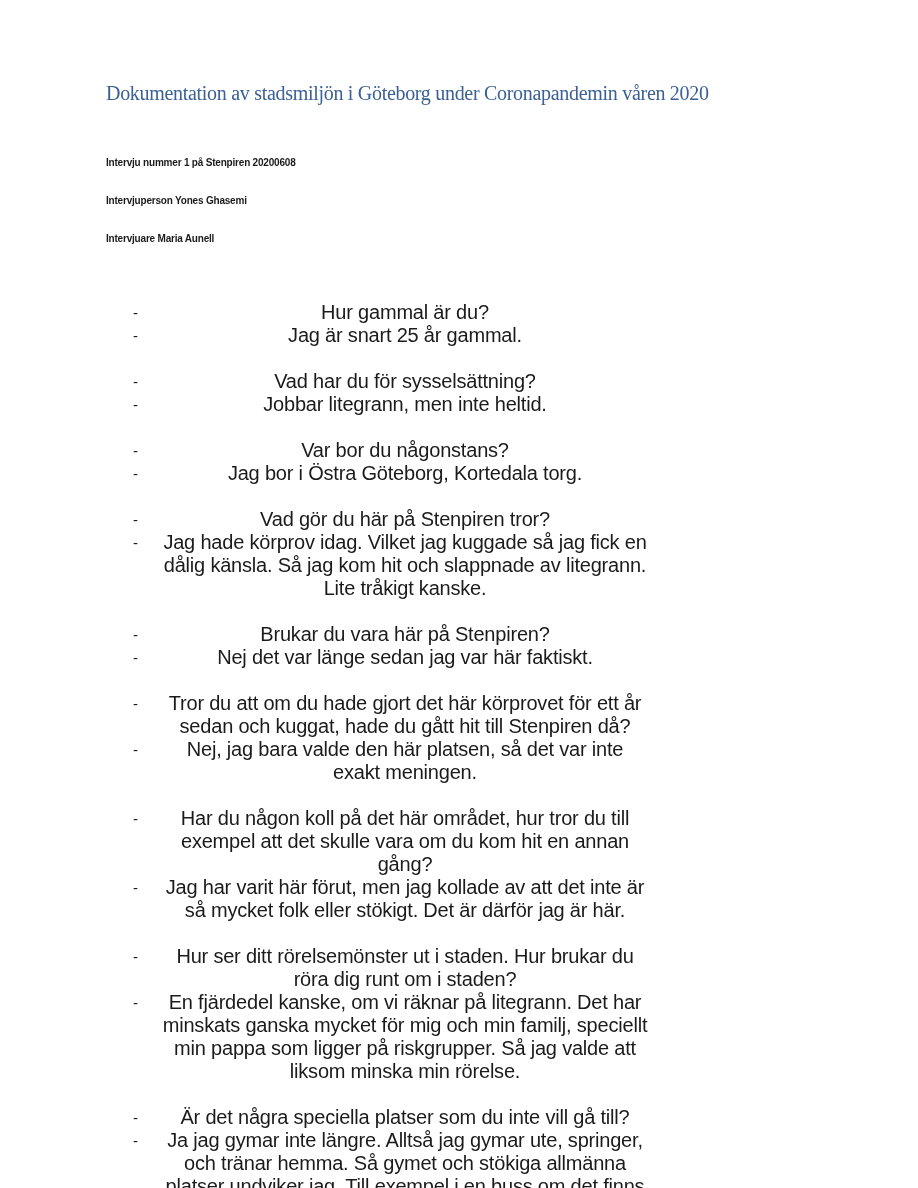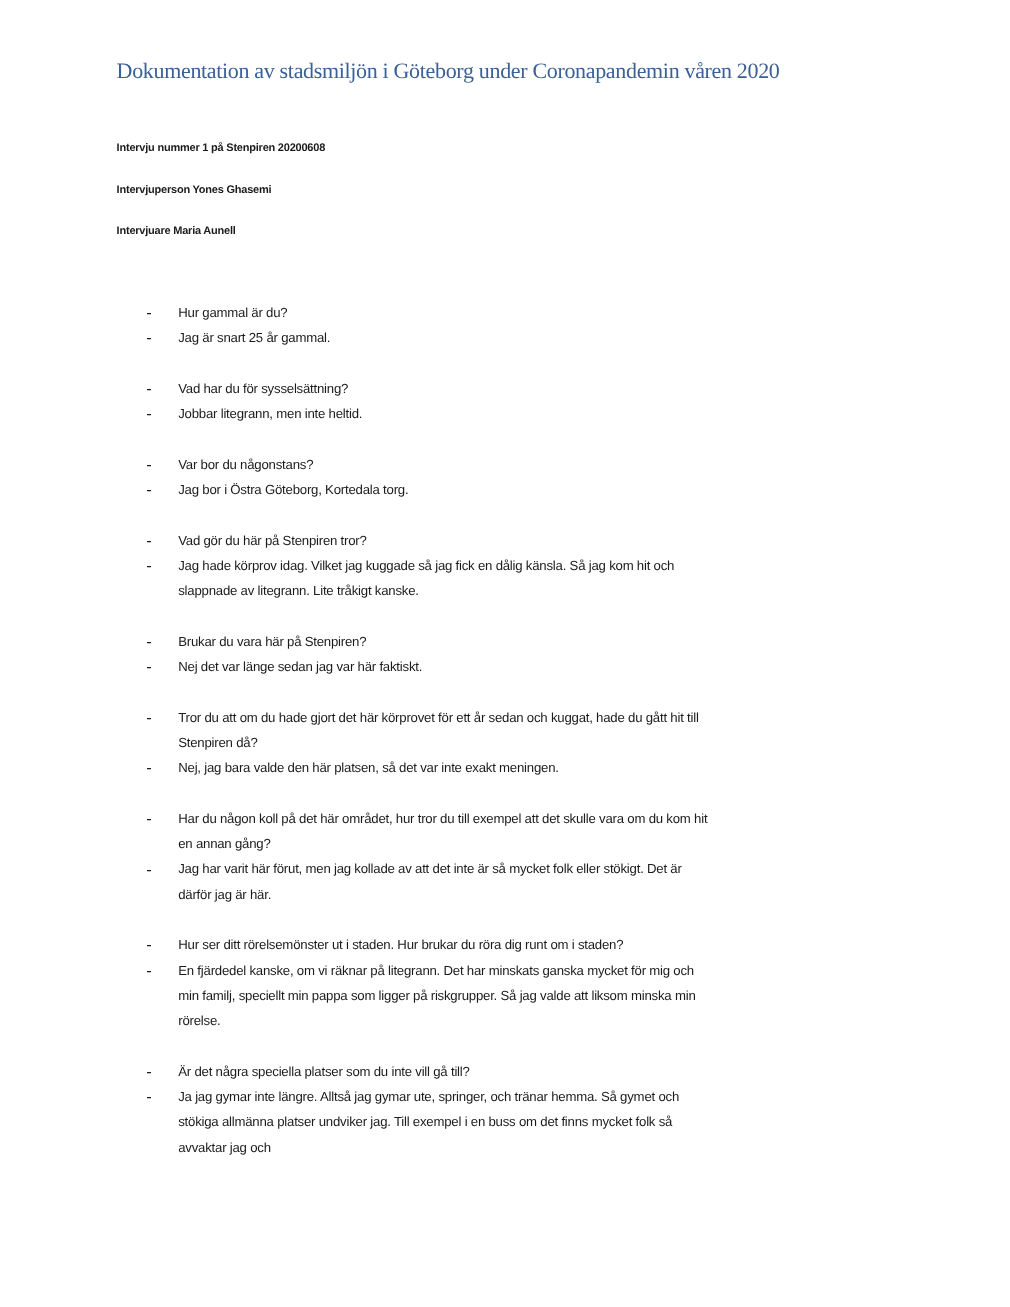--- a/index.html
+++ b/index.html
@@ -9,21 +9,21 @@
   }
   .page {
     position: relative;
     width: 748px;
     height: 1188px;
     background: #ffffff;
     overflow: hidden;
     font-family: "Liberation Sans", sans-serif;
     color: #1b1b1b;
     box-sizing: border-box;
-    padding: 52px 100px 0 106px;
+    padding: 80px 100px 0 106px;
   }
   .doc-title {
     font-family: "Liberation Serif", serif;
     font-size: 20px;
     line-height: 26px;
     font-weight: 400;
     color: #3a6095;
     letter-spacing: -0.3px;
     white-space: nowrap;
     margin: 0 0 0 0;
@@ -52,24 +52,25 @@
   .dash {
     flex: 0 0 29px;
     width: 29px;
     font-size: 15px;
     line-height: 23px;
     color: #1b1b1b;
   }
   .qa-text {
     flex: 1 1 auto;
     margin: 0;
-    font-size: 12px;
+    font-size: 20px;
     line-height: 23px;
     letter-spacing: -0.2px;
     color: #1b1b1b;
+    text-align: center;
   }
 </style>
 </head>
 <body>
 
 <div class="page">
 
   <h1 class="doc-title">Dokumentation av stadsmiljön i Göteborg under Coronapandemin våren 2020</h1>
 
   <div class="meta-block">

